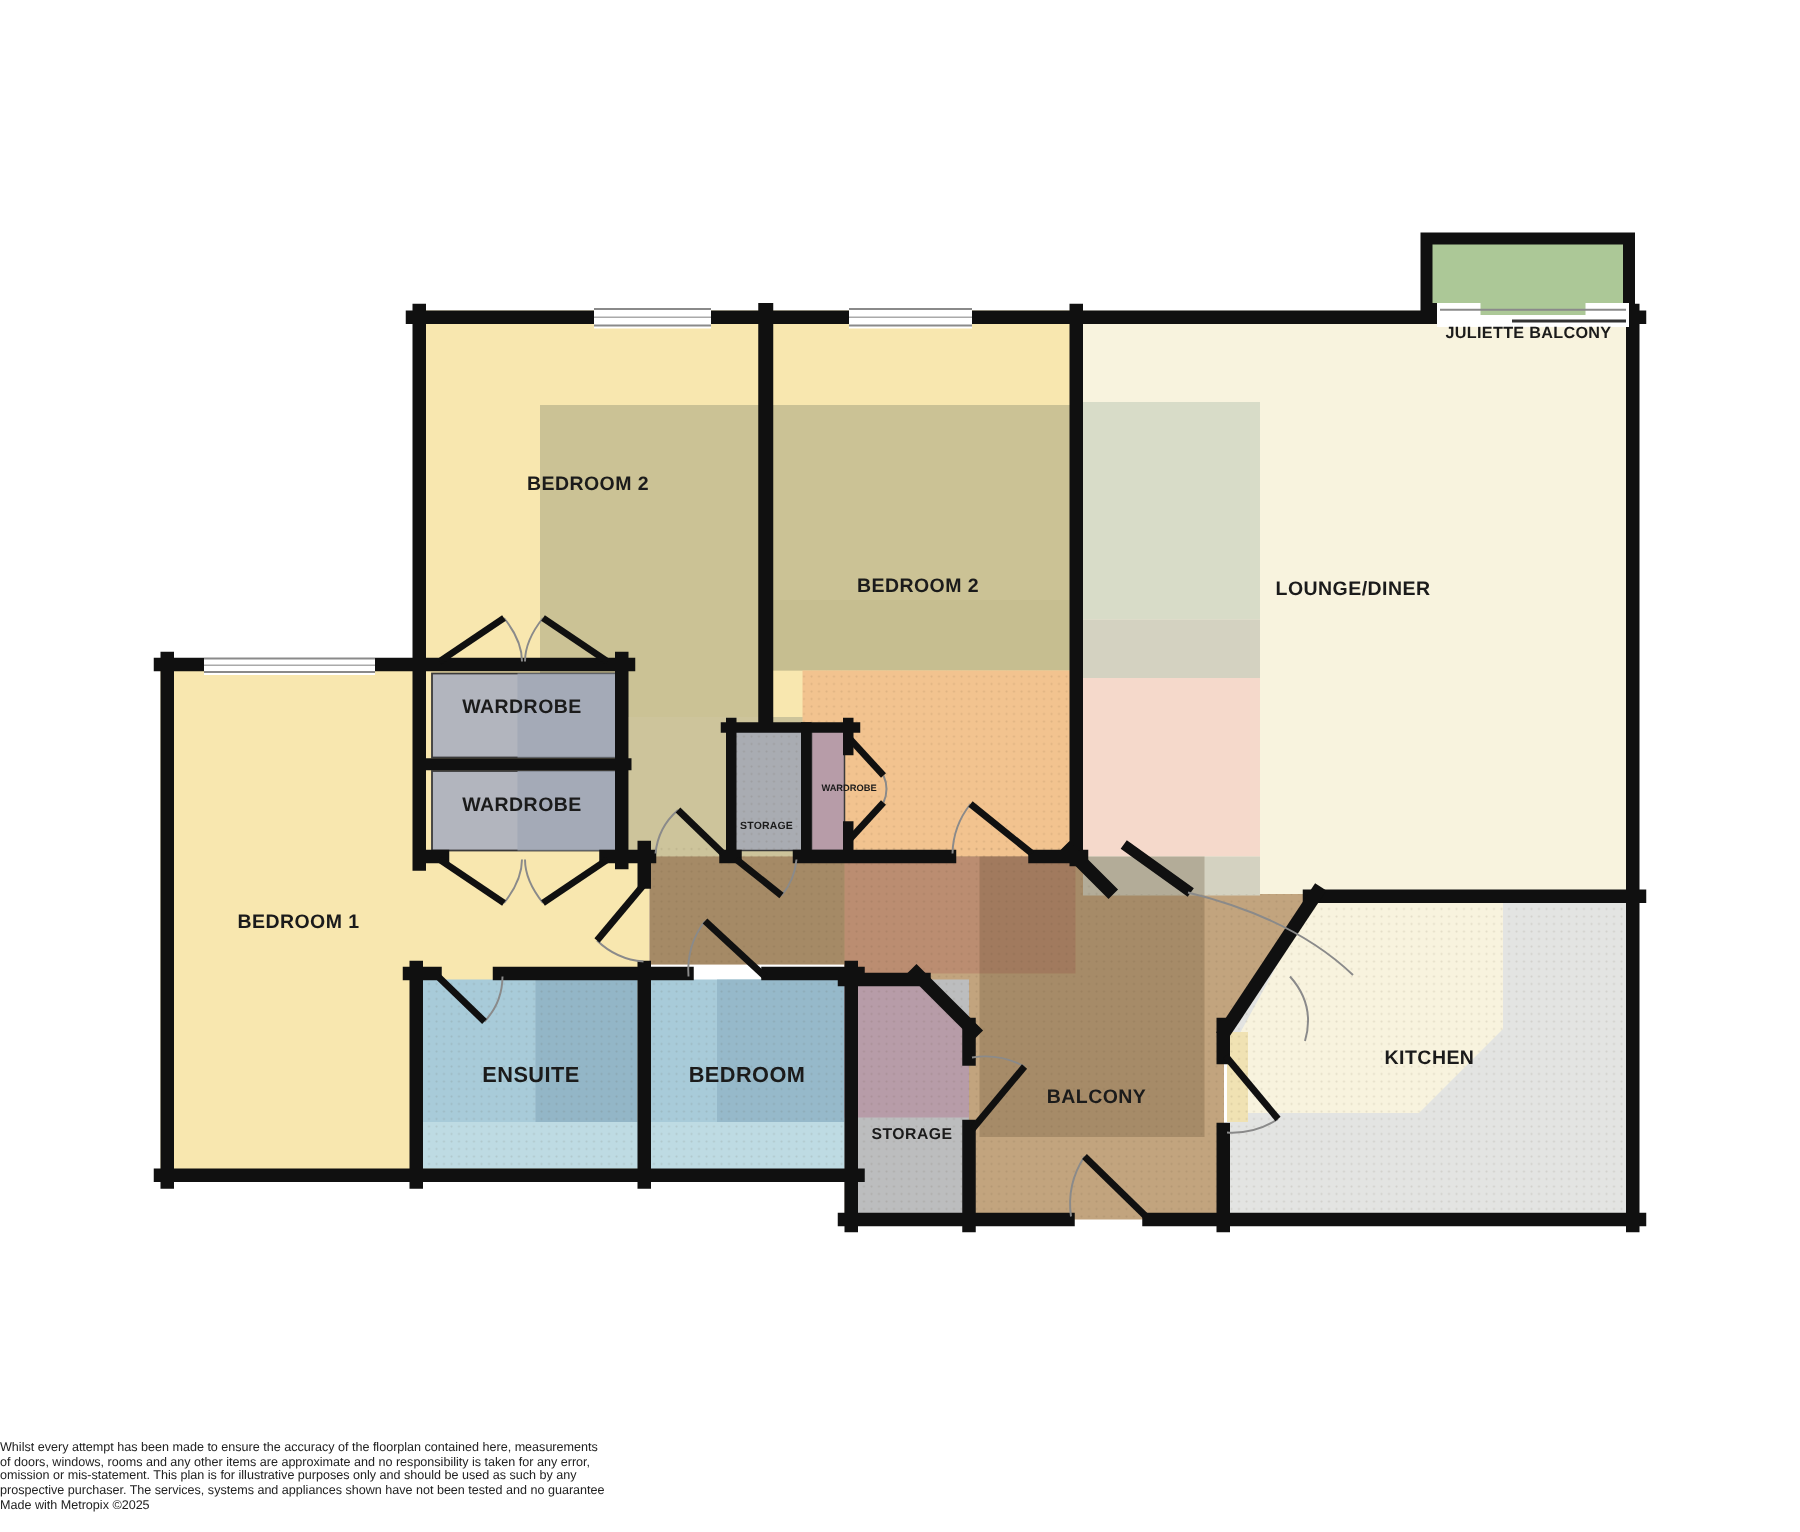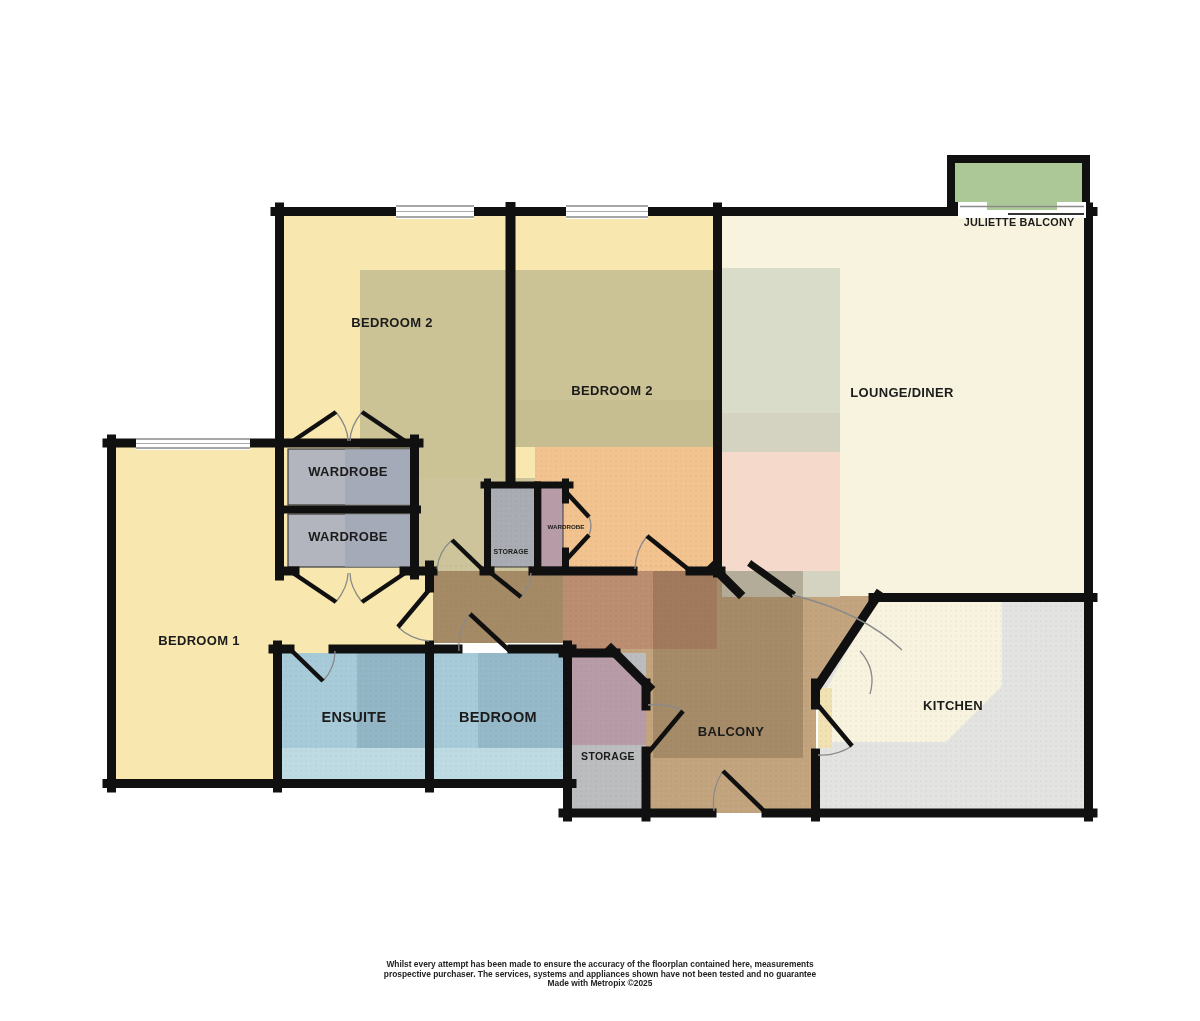--- a/index.html
+++ b/index.html
@@ -11,33 +11,33 @@
   .lbl-main{font-size:13px;}
   .lbl-ward{font-size:13px;}
   .lbl-bath{font-size:14.5px;}
   .lbl-smstore{font-size:7px;letter-spacing:.1px;}
   .lbl-smward{font-size:6.2px;letter-spacing:0;}
   .lbl-store{font-size:10.5px;}
   .lbl-balc{font-size:10.8px;letter-spacing:.2px;}
   #bedroom2-label{left:392px;top:322px;}
   #bedroom3-label{left:612px;top:390px;}
   #lounge-label{left:902px;top:392px;}
-  #bedroom1-label{left:199px;top:640px;text-align:center;}
+  #bedroom1-label{left:199px;top:614px;text-align:center;}
   #wardrobe-top-label{left:348px;top:471px;}
   #wardrobe-bottom-label{left:348px;top:536px;}
   #wardrobe-small-label{left:566px;top:526px;}
   #storage-mid-label{left:511px;top:551px;}
   #ensuite-label{left:354px;top:717px;}
   #bathroom-label{left:498px;top:717px;}
   #storage-bottom-label{left:608px;top:756px;}
   #hallway-label{left:731px;top:731px;}
   #kitchen-label{left:953px;top:705px;}
   #balcony-label{left:1019px;top:182px;margin-top:40px;}
-  #disclaimer{position:absolute;left:0;right:0;top:960px;text-align:center;
-              font-size:8.4px;line-height:9.7px;color:#222;font-weight:bold;}
+  #disclaimer{position:absolute;left:0;right:0;top:960px;
+              font-size:8.4px;line-height:9.7px;color:#222;font-weight:normal;}
 </style>
 </head>
 <body>
 
 <div id="stage">
 
 <svg id="plan-svg" width="1200" height="1021" viewBox="0 0 1200 1021">
   <defs>
     <pattern id="dots" width="5" height="5" patternUnits="userSpaceOnUse">
       <circle cx="1" cy="1" r="0.7" fill="rgba(70,55,30,0.12)"></circle>
@@ -228,17 +228,19 @@
 <div class="lbl lbl-smstore" id="storage-mid-label">STORAGE</div>
 <div class="lbl lbl-bath" id="ensuite-label">ENSUITE</div>
 <div class="lbl lbl-bath" id="bathroom-label">BEDROOM</div>
 <div class="lbl lbl-store" id="storage-bottom-label">STORAGE</div>
 <div class="lbl lbl-main" id="hallway-label">BALCONY</div>
 <div class="lbl lbl-main" id="kitchen-label">KITCHEN</div>
 <div class="lbl lbl-balc" id="balcony-label">JULIETTE BALCONY</div>
 
 <div id="disclaimer">
   <div>Whilst every attempt has been made to ensure the accuracy of the floorplan contained here, measurements</div>
+  <div>of doors, windows, rooms and any other items are approximate and no responsibility is taken for any error,</div>
+  <div>omission or mis-statement. This plan is for illustrative purposes only and should be used as such by any</div>
   <div>prospective purchaser. The services, systems and appliances shown have not been tested and no guarantee</div>
   <div>Made with Metropix ©2025</div>
 </div>
 
 </div>
 
 </body></html>

